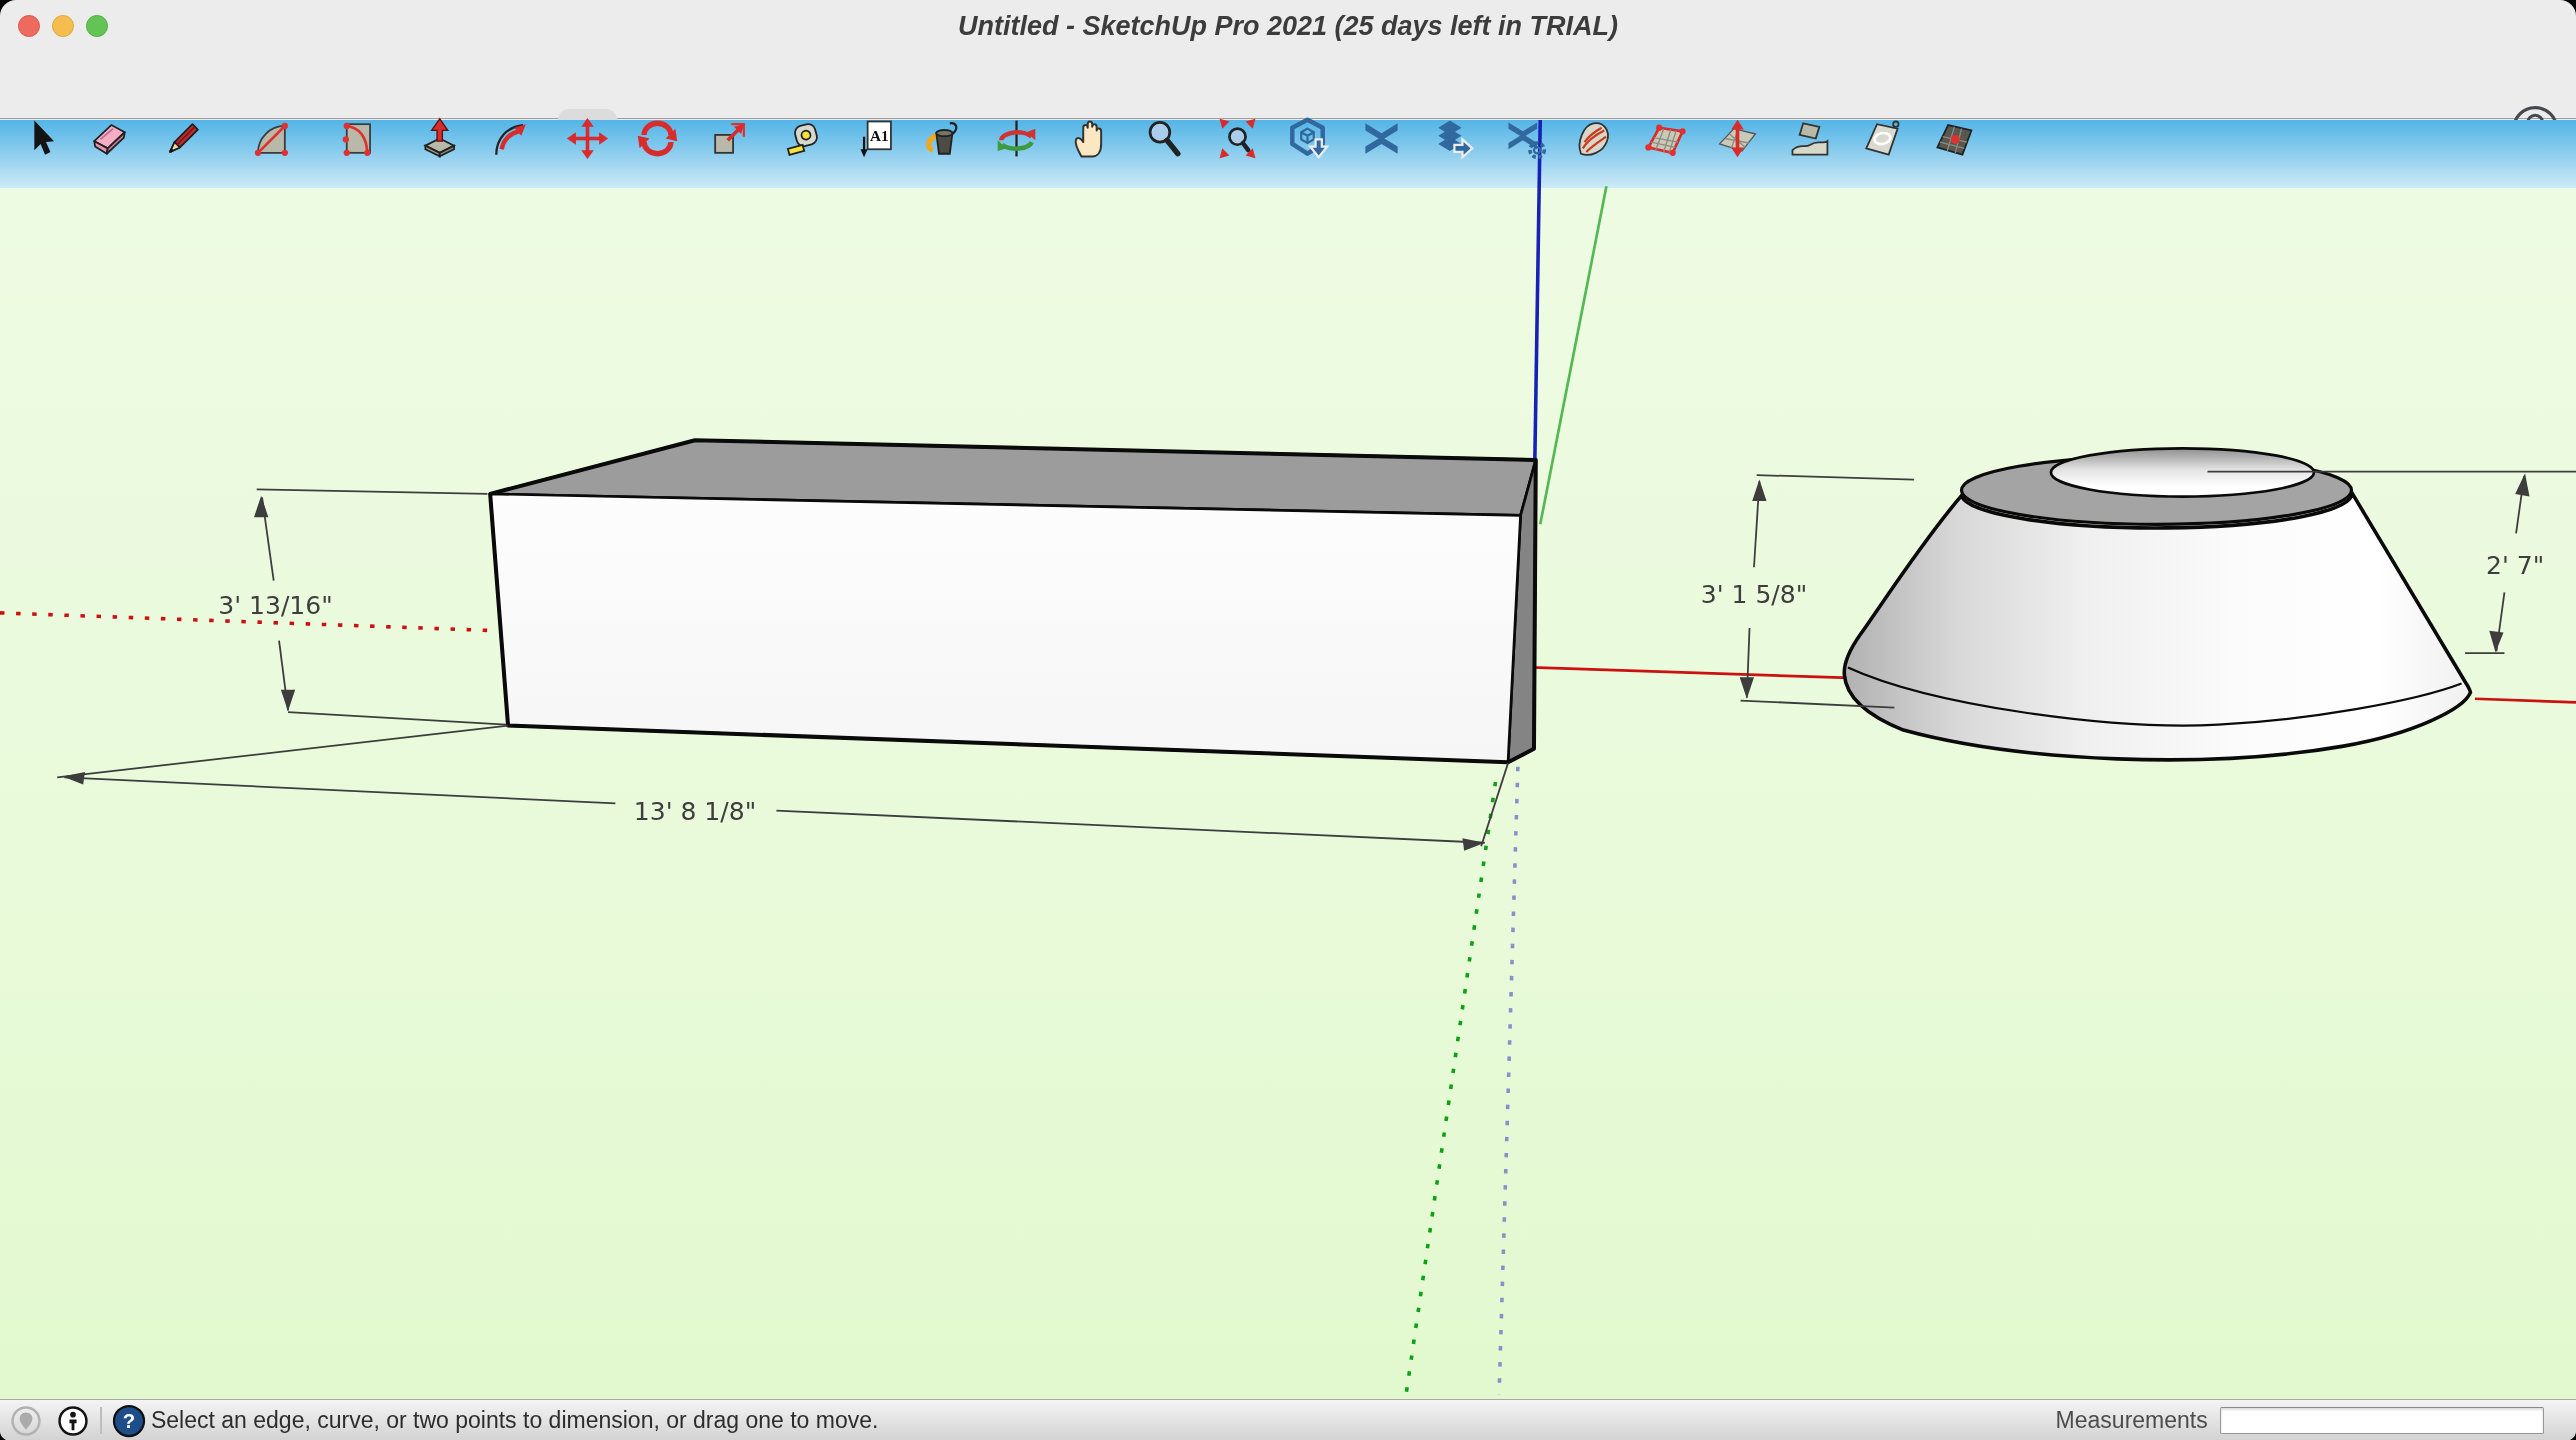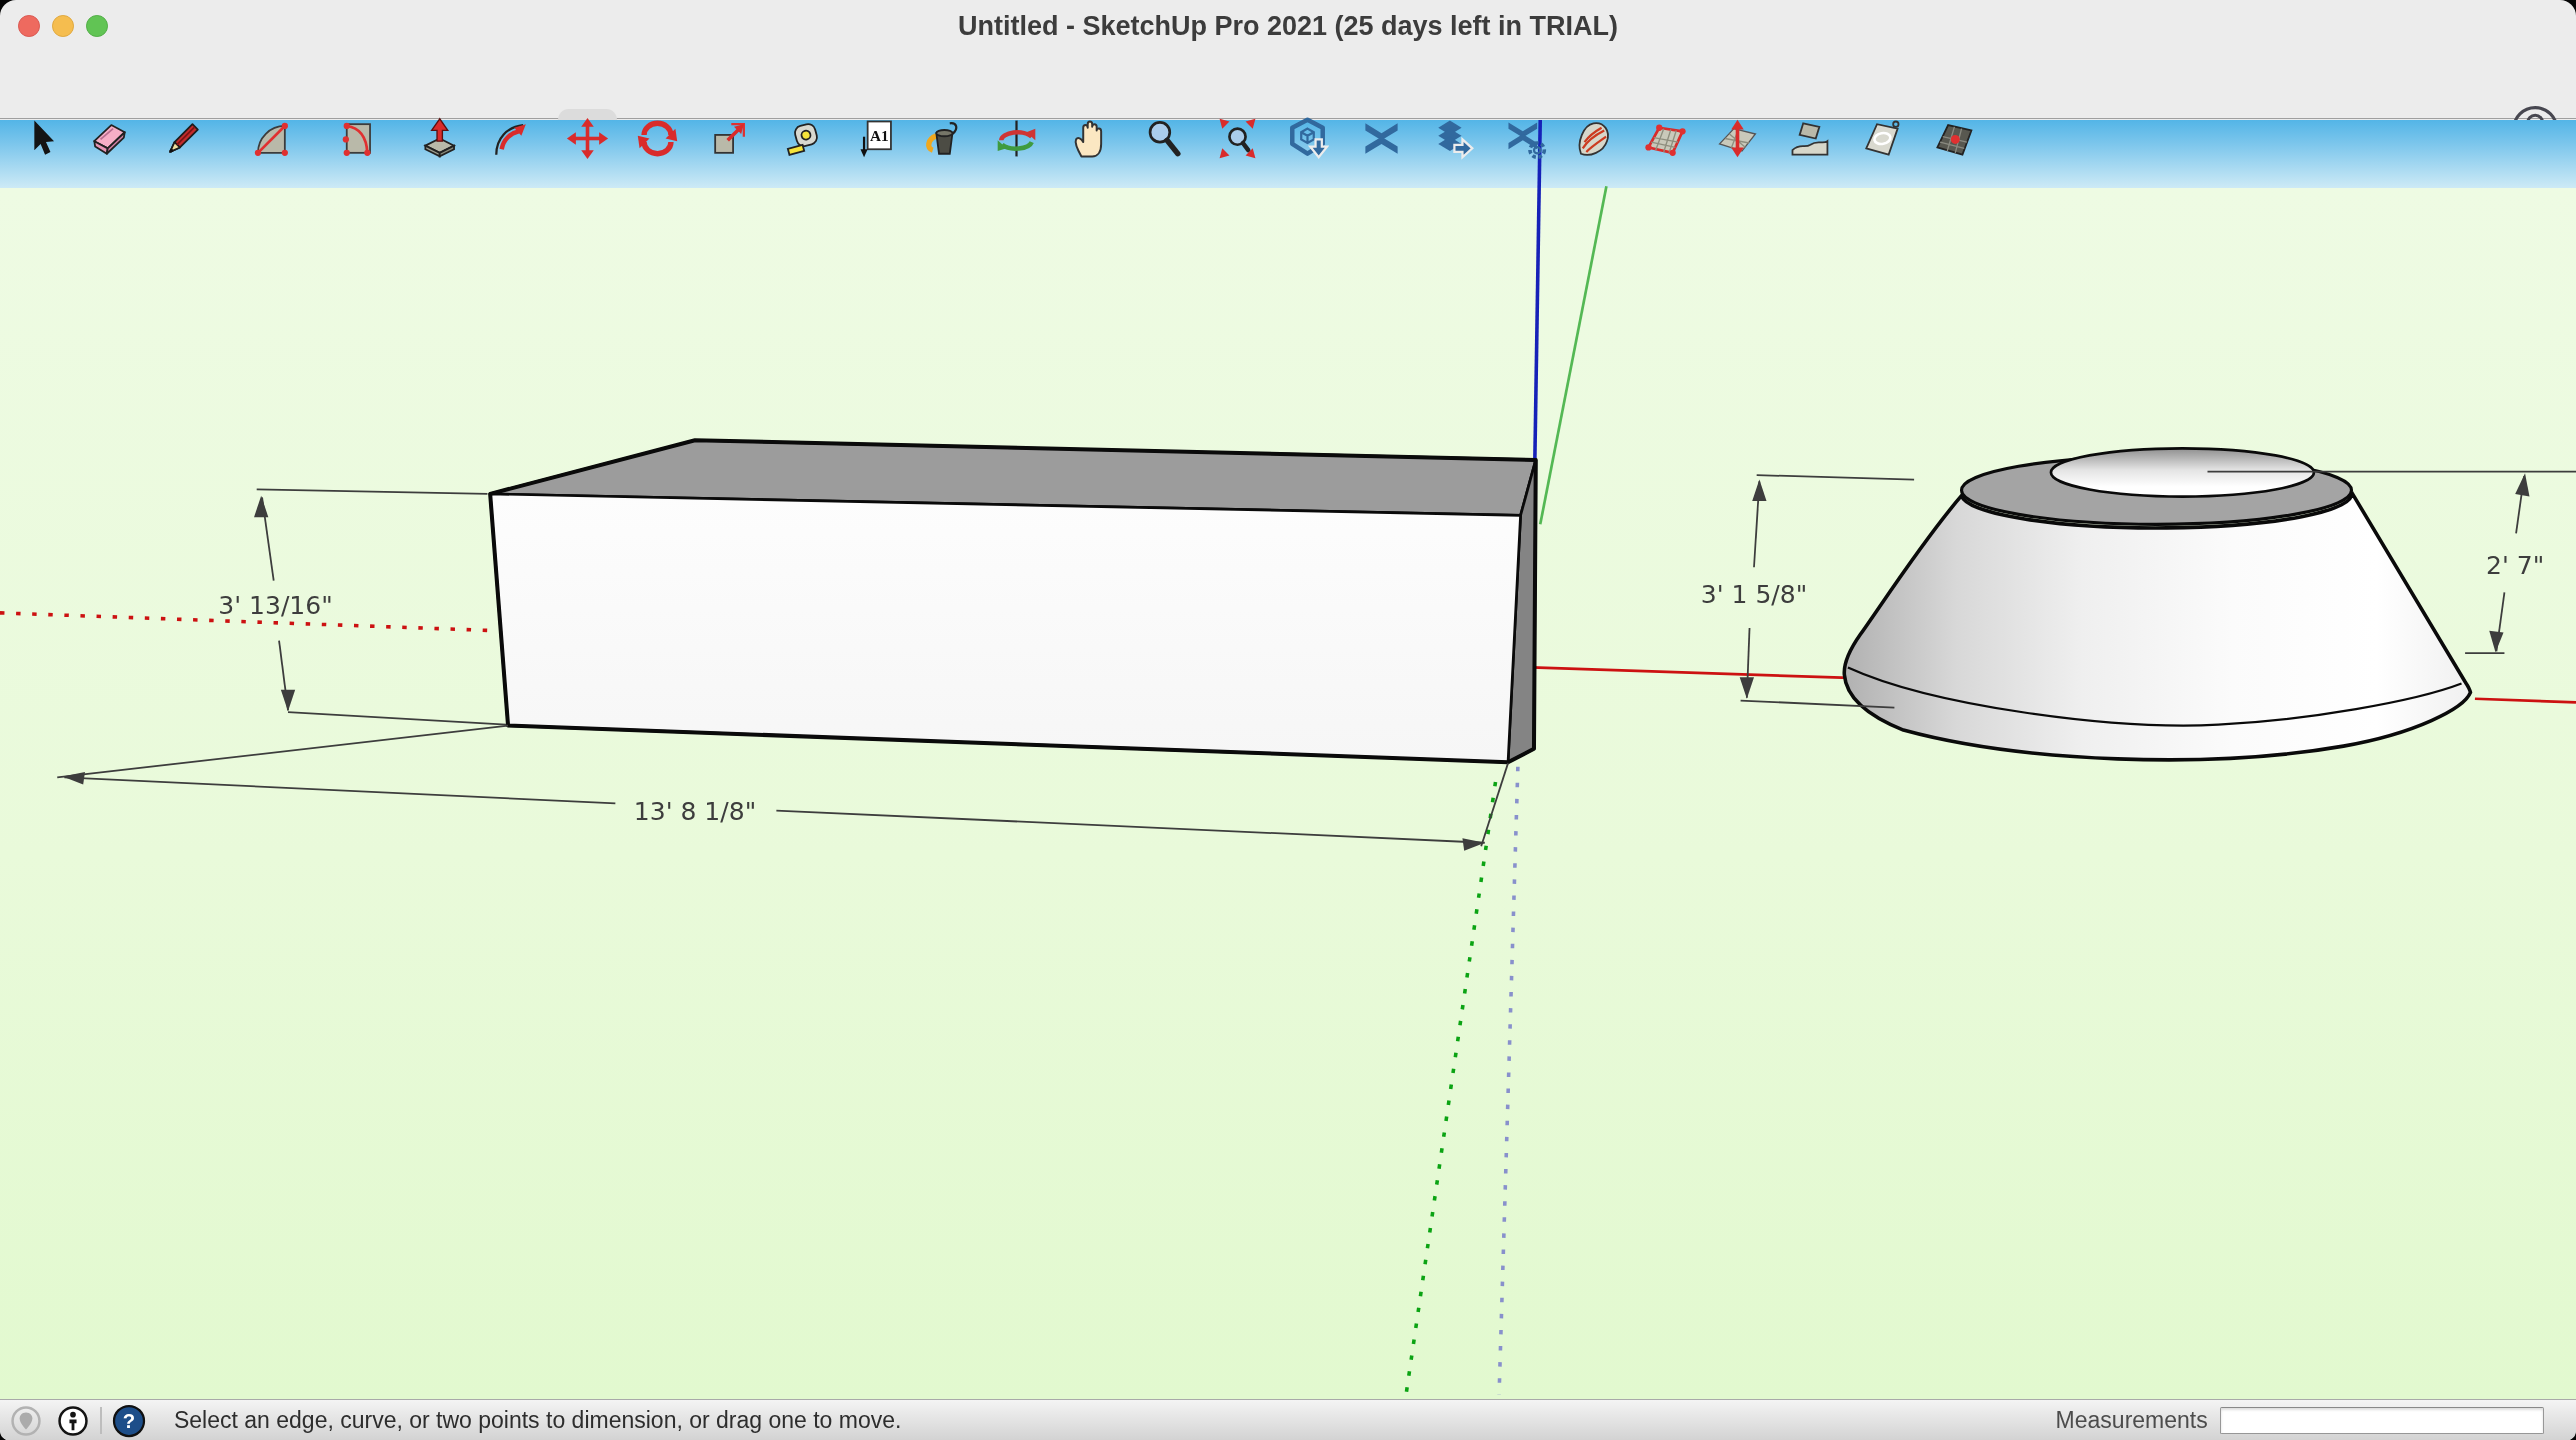--- a/index.html
+++ b/index.html
@@ -10,20 +10,21 @@
   }
   
   .titlebar{position:relative;height:50px;}
   .traffic{position:absolute;top:15px;width:19.7px;height:19.7px;border-radius:50%;}
   .t-close{left:18px;background:#ee6a5f;border:0.9px solid #d95750;}
   .t-min{left:52px;background:#f5bd4f;border:0.9px solid #dfa73c;}
   .t-zoom{left:86px;background:#61c454;border:0.9px solid #50ad45;}
   .window-title{
     text-align:center;line-height:52px;font-size:27px;font-weight:bold;color:#3c3c3c;
     white-space:nowrap;
+    font-style:italic;
   }
   
   .toolbar{position:relative;height:68px;border-bottom:1.8px solid #9f9f9f;}
   .tool{position:absolute;top:67px;width:43px;height:43px;display:flex;align-items:center;justify-content:center;}
   .tool.selected::before{
     content:"";position:absolute;left:-8px;top:-8px;width:59px;height:59px;
     background:#dcdcdc;border-radius:10.7px;z-index:0;
   }
   .tool svg{position:relative;z-index:1;}
   .caret{position:absolute;top:77px;width:0;height:0;border-left:6.3px solid transparent;
@@ -37,21 +38,21 @@
     background:linear-gradient(#eefbe3 0%,#e9fada 55%,#e2f9cf 100%);}
   .scene-svg{position:absolute;top:0;left:0;}
   
   .statusbar{
     position:absolute;left:0;bottom:0;width:2576px;height:41px;
     background:linear-gradient(#f4f4f4,#d2d2d2);border-top:0.9px solid #a9a9a9;
     display:flex;align-items:center;
   }
   .sb-icon{margin-top:0.9px;}
   .sb-divider{width:1.8px;height:27px;background:#bdbdbd;margin:0 5.4px;}
-  .sb-message{font-size:23px;color:#2d2d2d;margin-left:27px;white-space:nowrap;}
+  .sb-message{font-size:23px;color:#2d2d2d;margin-left:4px;white-space:nowrap;}
   .sb-right{margin-left:auto;display:flex;align-items:flex-start;}
   .sb-measure-label{font-size:23px;color:#4c4c4c;margin-right:12.5px;}
   .sb-input{
     width:311px;height:25px;margin-right:32px;background:#fff;
     border:0.9px solid #979797;border-top-color:#888;border-radius:1.8px;
     box-shadow:inset 0 1.8px 2.7px rgba(0,0,0,.15);font-size:21.5px;padding:0 5.4px;
   }
   .dim-text{font-family:"DejaVu Sans",sans-serif;font-size:28px;fill:#3d3d3d;}
 </style>
 </head>

